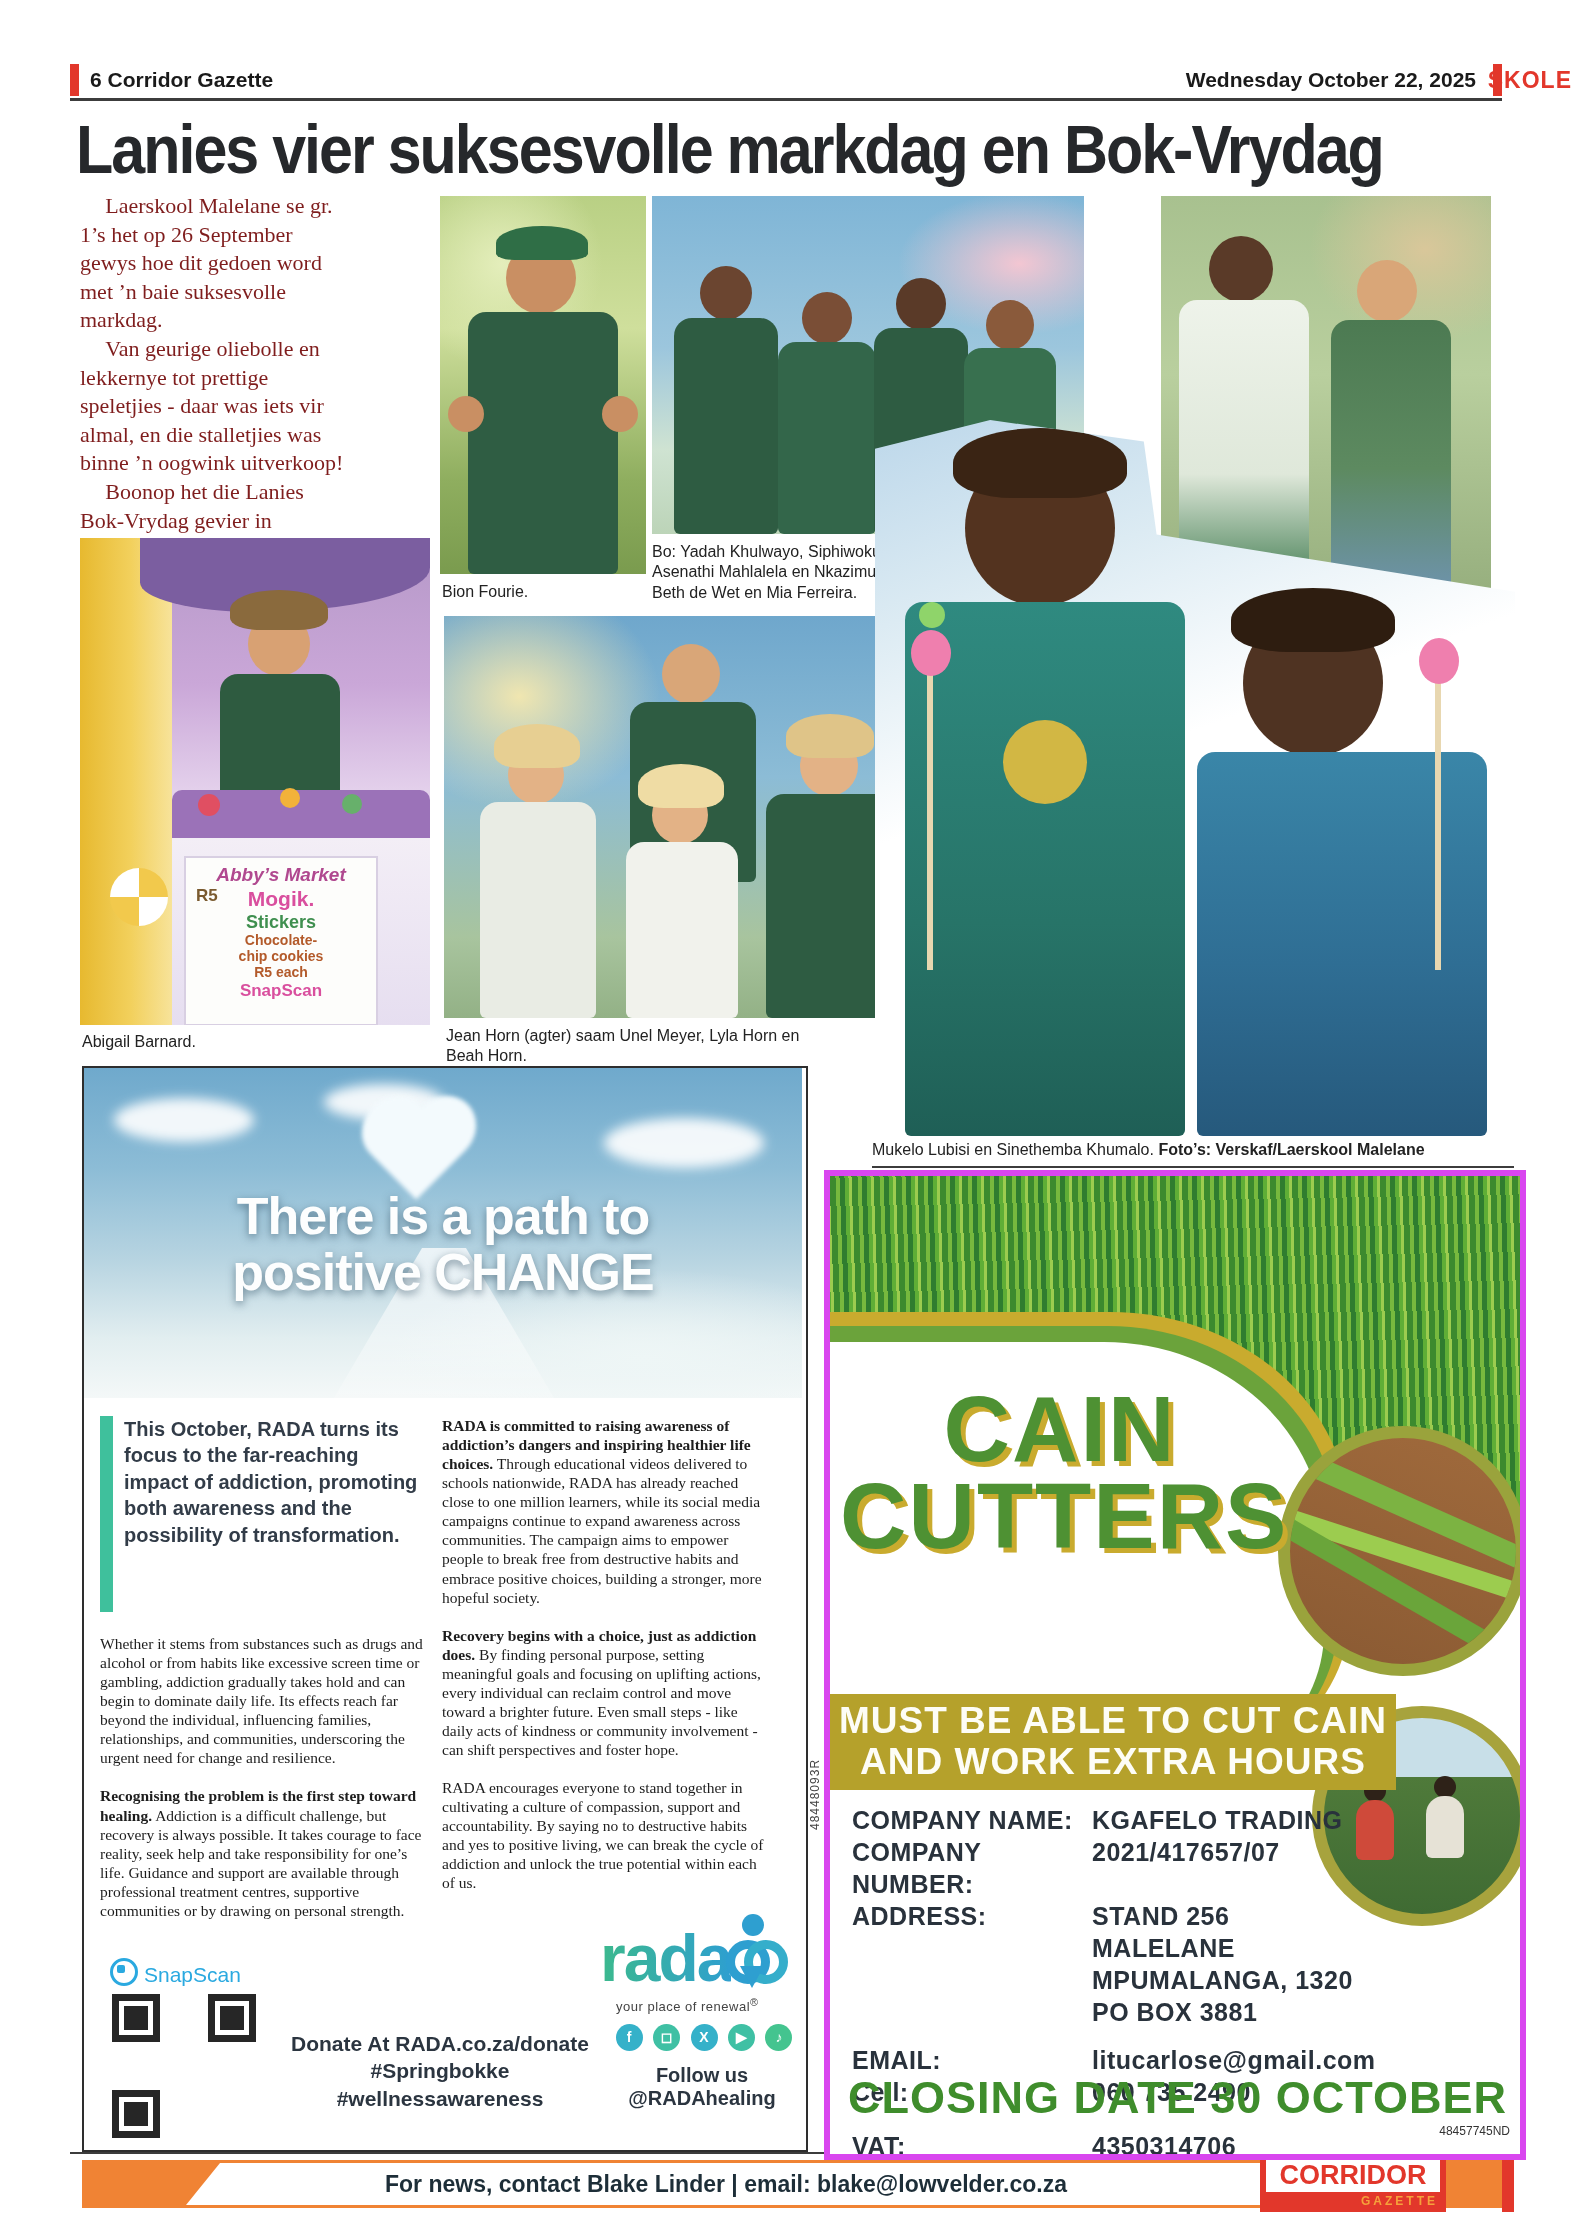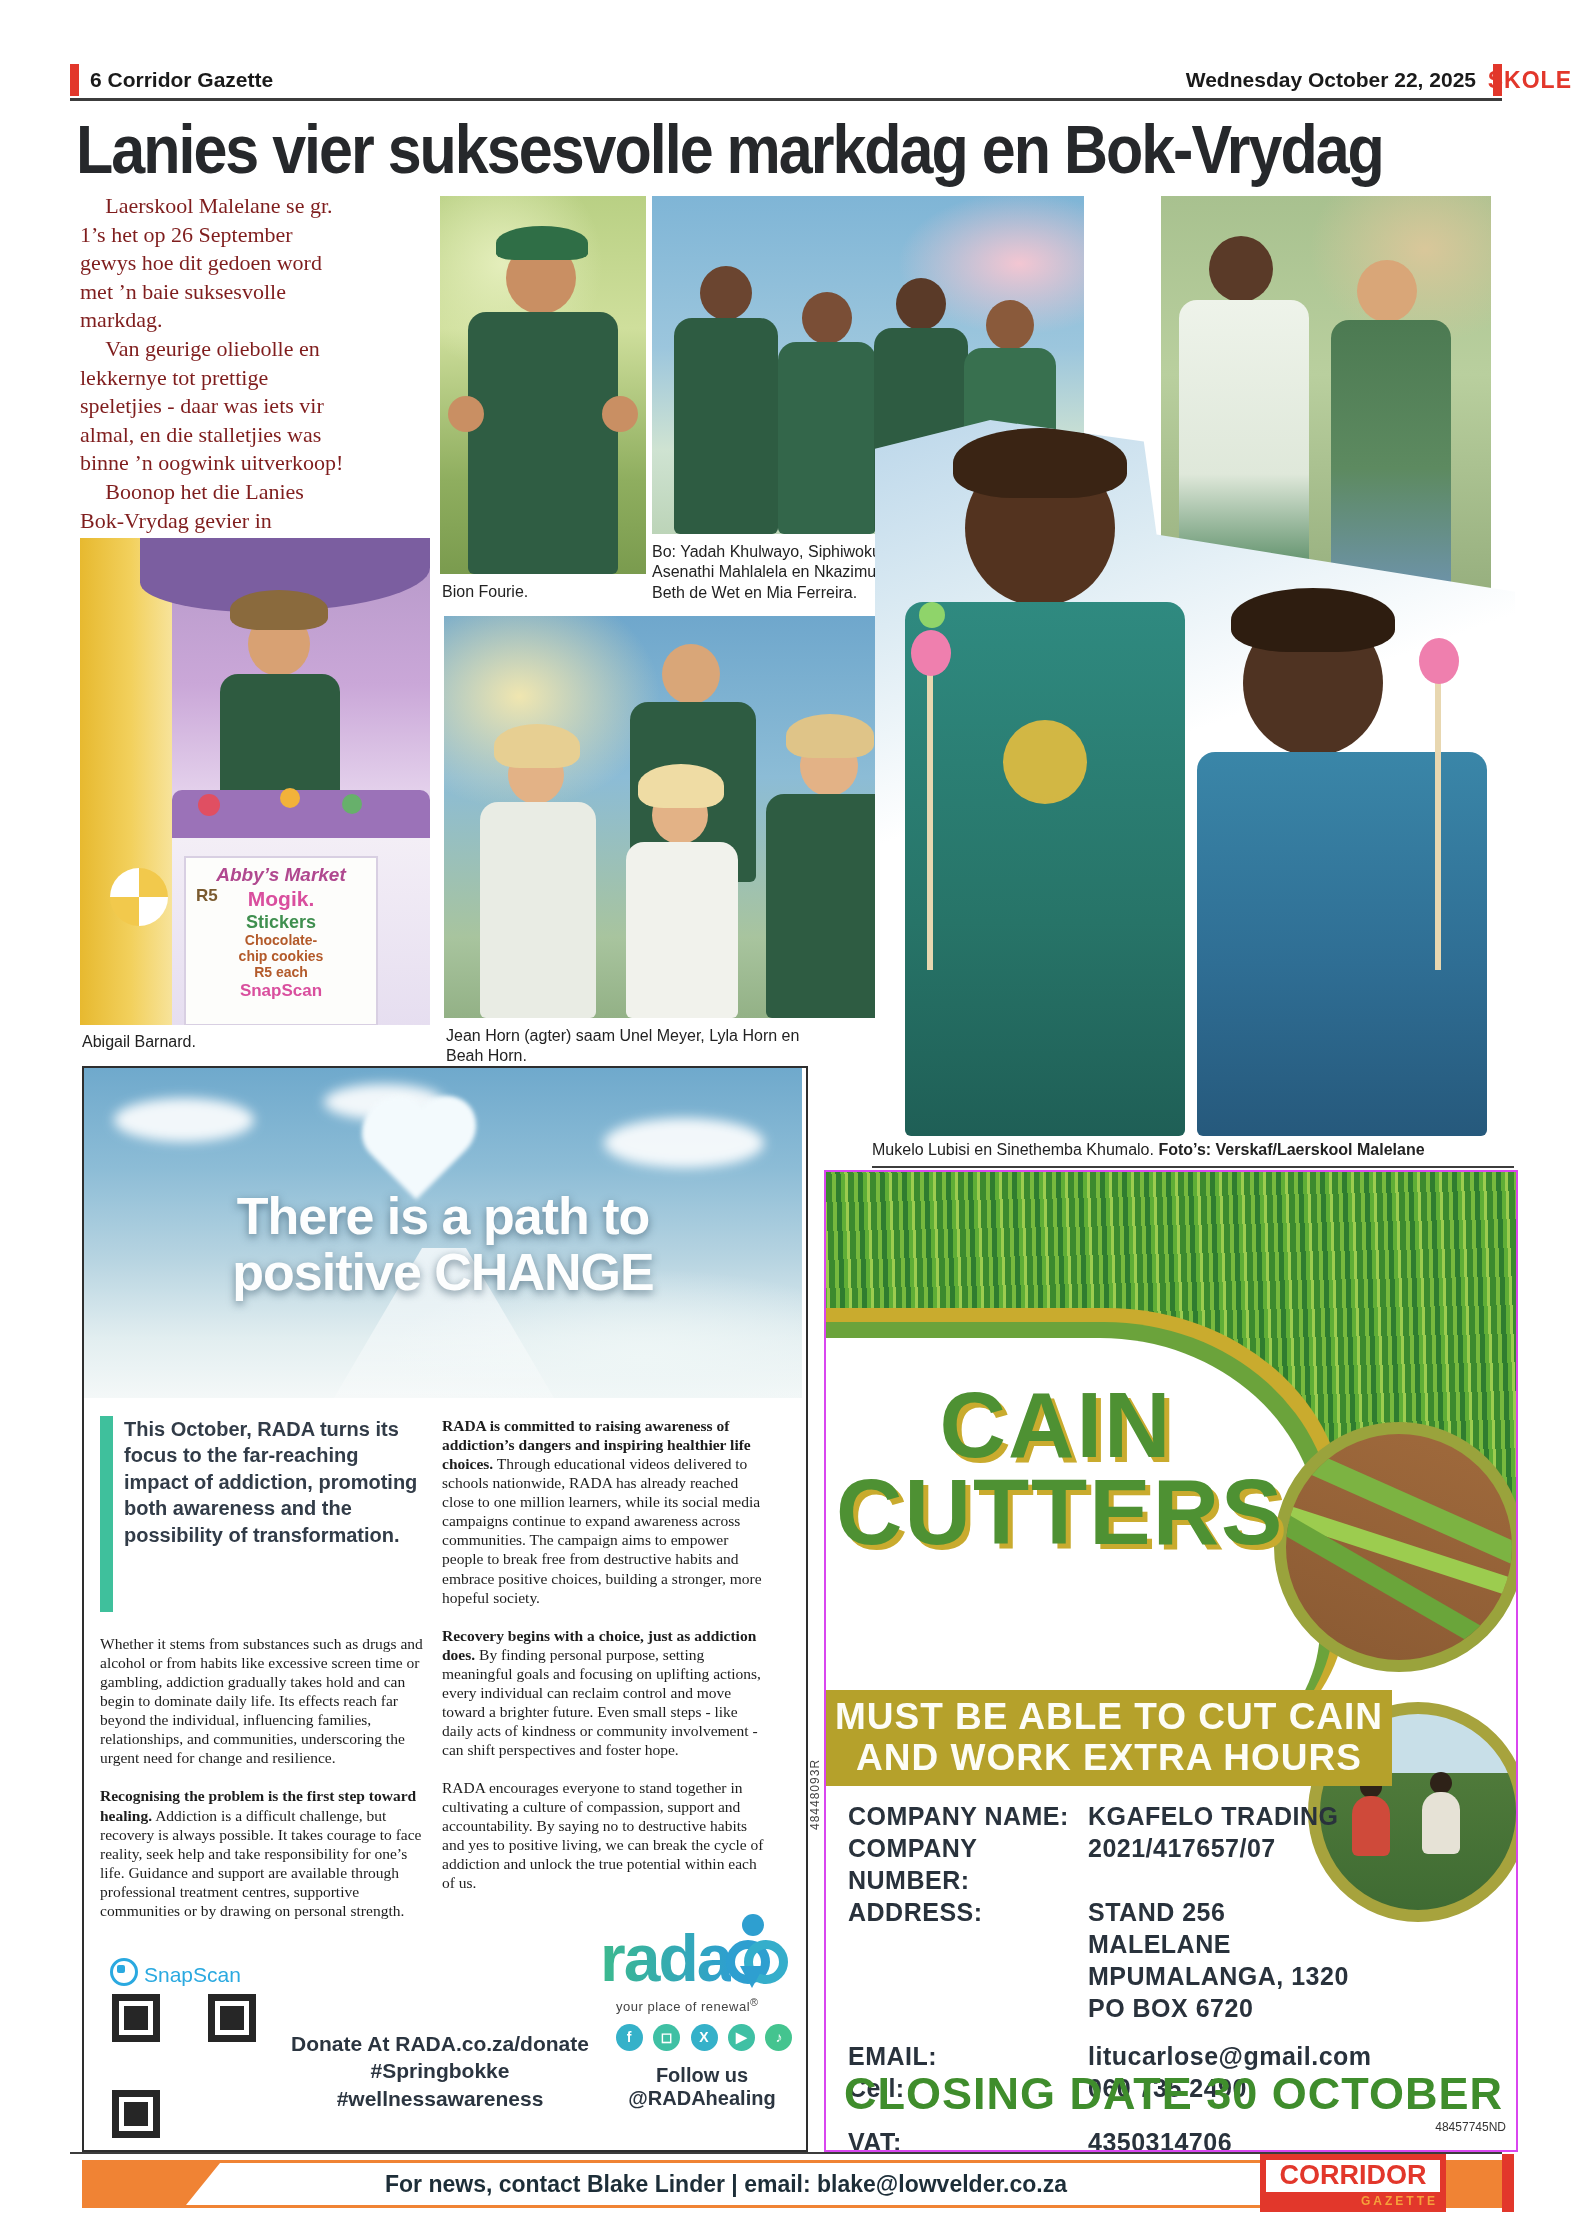--- a/index.html
+++ b/index.html
@@ -59,21 +59,21 @@
   .donate{font-weight:bold;color:#2b3540;font-size:21px;line-height:1.3;text-align:center;}
   .rada-logo{font-weight:bold;font-size:66px;letter-spacing:-2px;
       background:linear-gradient(90deg,#3cb98d,#2e9fd0);-webkit-background-clip:text;background-clip:text;color:transparent;}
   .tagline{font-size:13px;color:#444;letter-spacing:.5px;}
   .soc{display:inline-block;width:27px;height:27px;border-radius:50%;color:#fff;text-align:center;
        line-height:27px;font-size:14px;font-weight:bold;margin:0 3px;}
   .follow{font-weight:bold;font-size:20px;color:#2b3540;}
   .vcode{writing-mode:vertical-rl;transform:rotate(180deg);font-size:12px;color:#444;letter-spacing:1px;}
 
   
-  .cain{border:2px solid #d946ef;background:#fff;}
+  .cain{border:6px solid #d946ef;background:#fff;}
   .cane{background:
      repeating-linear-gradient(88deg,#2f7d2f 0 5px,#5fae36 5px 9px,#9ccc4f 9px 12px,#3c8a2e 12px 18px,#77b93e 18px 22px);}
   .blob{position:absolute;background:#fff;}
   .cain-title{font-weight:bold;color:#4e9133;text-align:center;line-height:.95;letter-spacing:2px;
       text-shadow:5px 5px 0 #c9ab2e;font-size:92px;}
   .banner{background:#b5a12b;color:#fdfdf6;font-weight:bold;text-align:center;
       font-size:37px;line-height:1.12;letter-spacing:1px;}
   .fields{font-weight:bold;color:#29323c;font-size:25px;line-height:32px;letter-spacing:.5px;}
   .frow{display:flex;}
   .flabel{width:240px;flex:0 0 240px;}
@@ -306,21 +306,21 @@
       <div class="frow">
         <span class="flabel">COMPANY NUMBER:</span>
         <span>2021/417657/07</span>
       </div>
       <div class="frow">
         <span class="flabel">ADDRESS:</span>
         <span>
           <div>STAND 256</div>
           <div>MALELANE</div>
           <div>MPUMALANGA, 1320</div>
-          <div>PO BOX 6720</div>
+          <div>PO BOX 3881</div>
         </span>
       </div>
       <div class="frow" style="margin-top:16px;">
         <span class="flabel">EMAIL:</span>
         <span>litucarlose@gmail.com</span>
       </div>
       <div class="frow">
         <span class="flabel">Cell:</span>
         <span>060 735 2490</span>
       </div>

